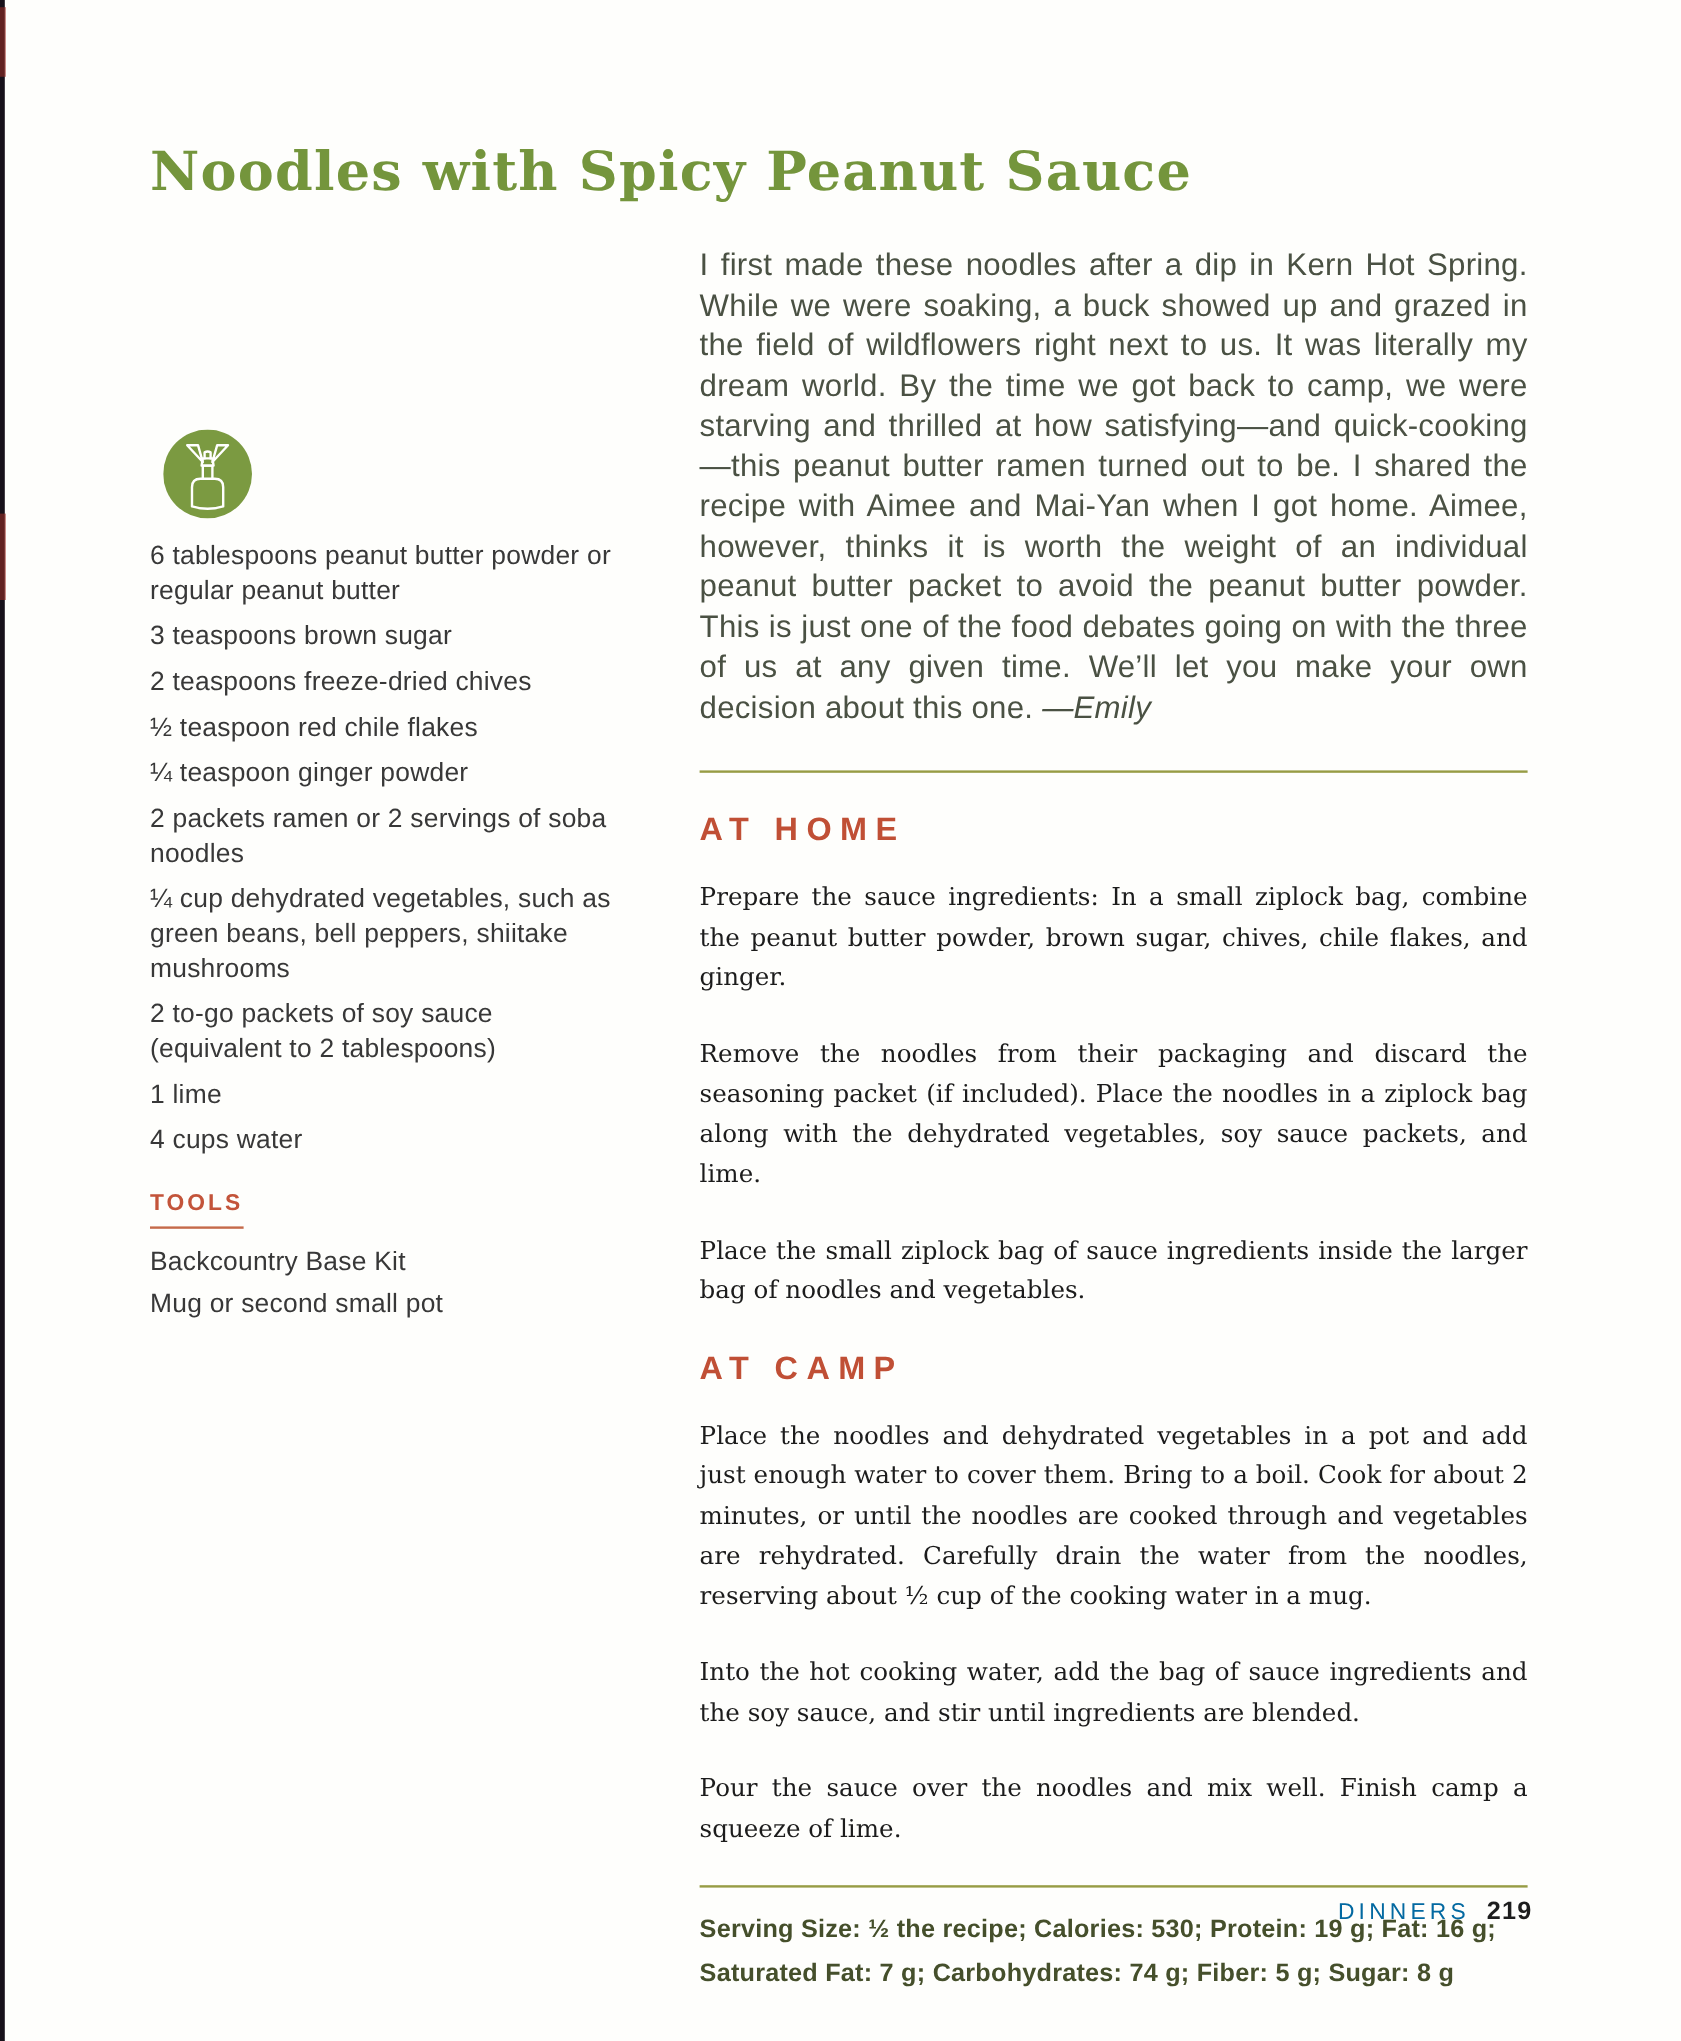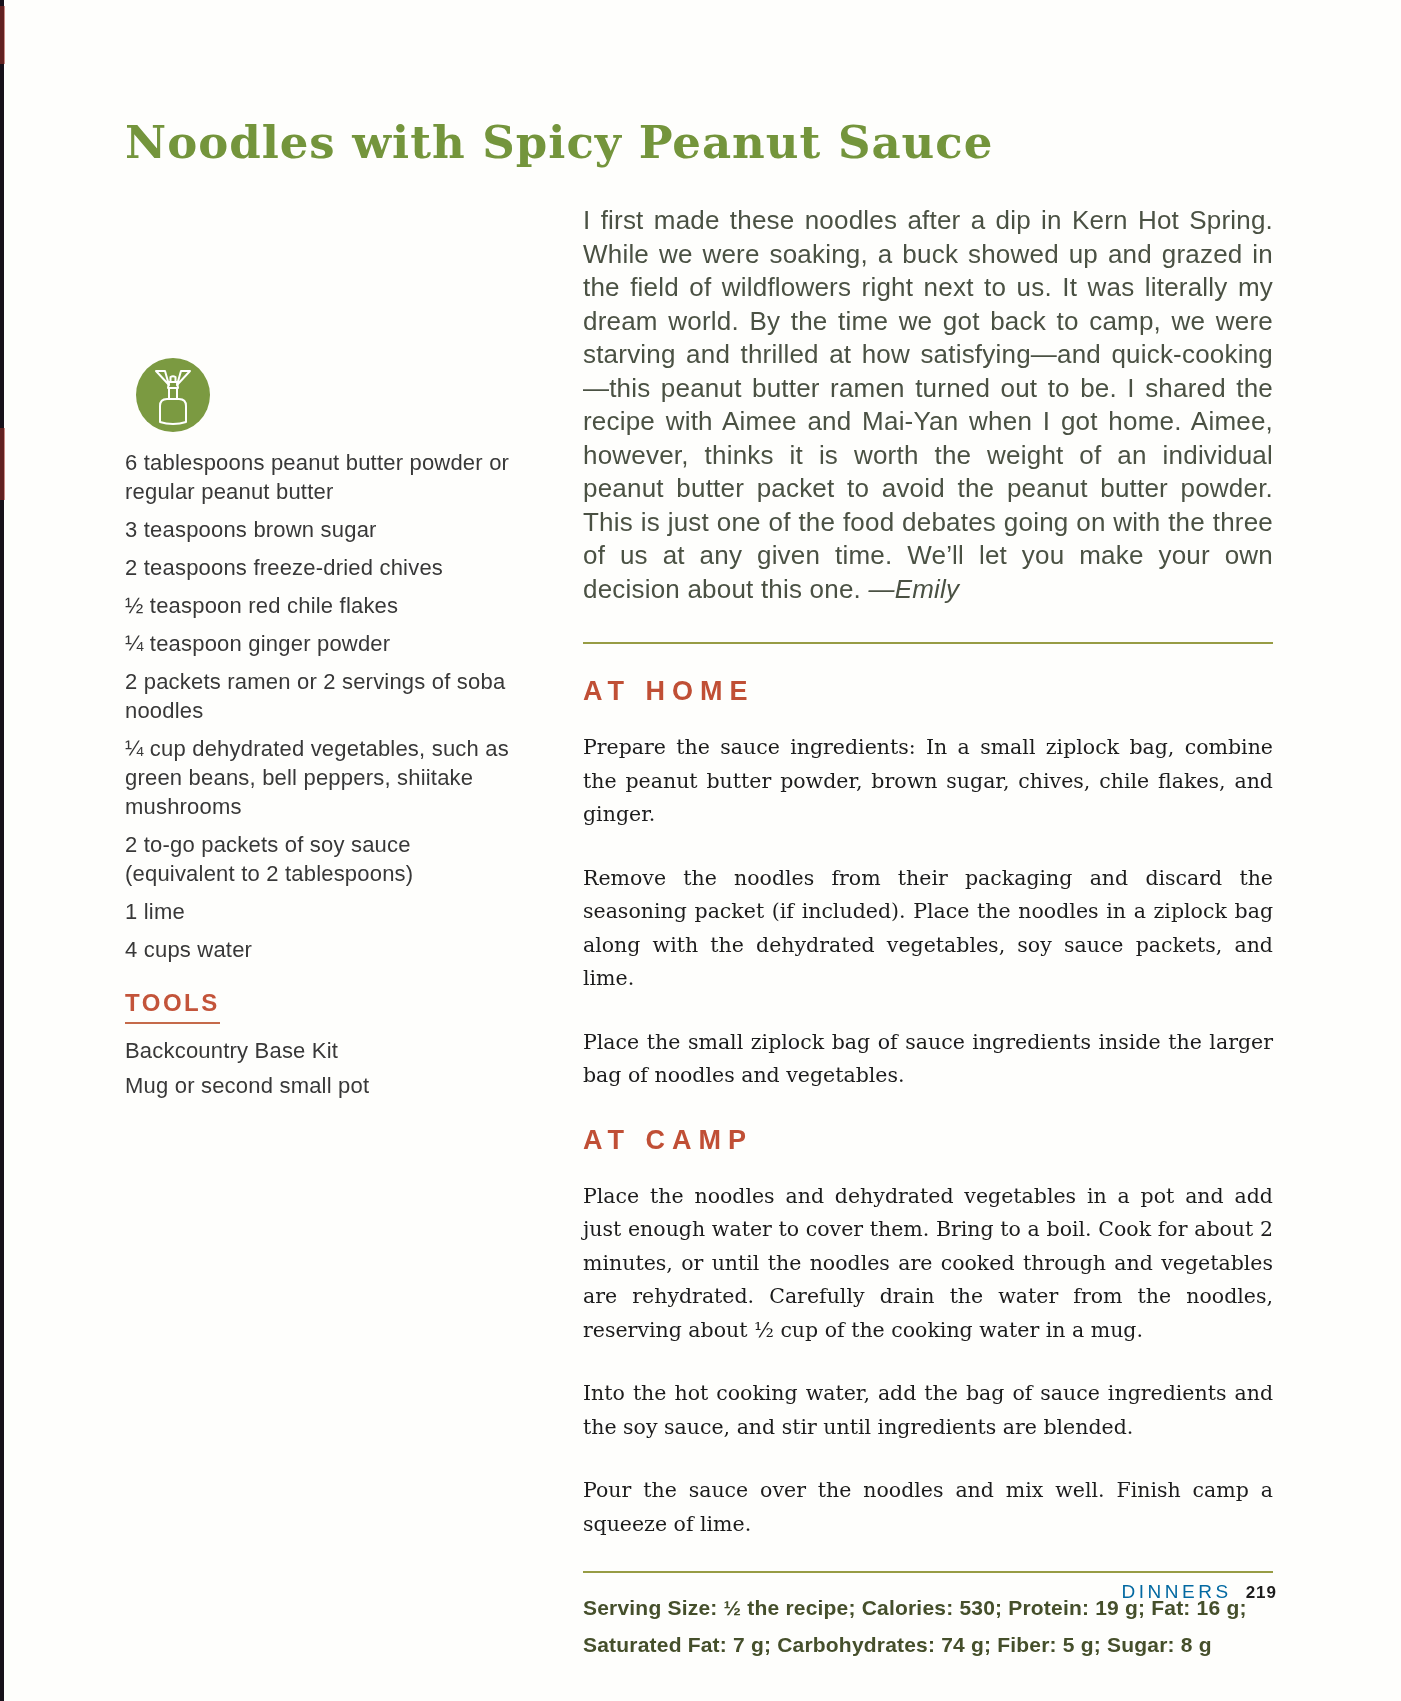--- a/index.html
+++ b/index.html
@@ -49,21 +49,21 @@
   .left-col {
     position: absolute; left: 125px; top: 448px; width: 400px;
     font-size: 22px; line-height: 29px; color: #383838;
   }
   .ingredient { margin-bottom: 9px; letter-spacing: 0.2px; }
 
   .tools-heading {
     display: table;
     margin-top: 24px;
     color: #C3543A;
-    font-size: 24px;
+    font-size: 19px;
     font-weight: bold;
     letter-spacing: 2.5px;
     padding-bottom: 5px;
     border-bottom: 2px solid #C56A4A;
     margin-bottom: 12px;
   }
   .tool-item { margin-bottom: 6px; letter-spacing: 0.2px; }
 
   .right-col { position: absolute; left: 583px; top: 204px; width: 690px; }
 
@@ -115,21 +115,21 @@
     text-align: right;
   }
   .footer .section-label {
     color: #0369a1;
     font-size: 19px;
     letter-spacing: 3.5px;
     margin-right: 14px;
   }
   .footer .page-number {
     color: #1d1d1d;
-    font-size: 17px;
+    font-size: 21px;
     font-weight: 600;
     letter-spacing: 1px;
   }
 </style>
 </head>
 <body>
 
 <div class="page">
 
   <div class="edge-line"></div>

